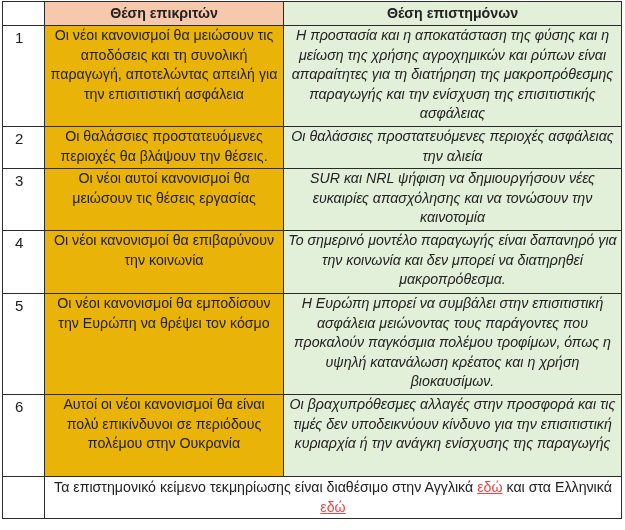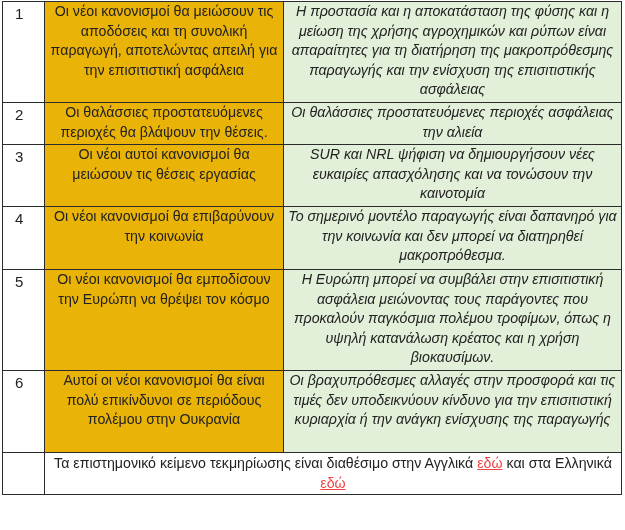--- a/index.html
+++ b/index.html
@@ -80,20 +80,25 @@
 </head>
 <body>
 
 <table class="box">
   <colgroup>
     <col class="c-num">
     <col class="c-crit">
     <col class="c-sci">
   </colgroup>
   <tbody>
+  <tr>
+    <td class="blank"></td>
+    <td class="head-crit">Θέση επικριτών</td>
+    <td class="head-sci">Θέση επιστημόνων</td>
+  </tr>
   <tr class="r1">
     <td class="num">1</td>
     <td class="crit">Οι νέοι κανονισμοί θα μειώσουν τις αποδόσεις και τη συνολική παραγωγή, αποτελώντας απειλή για την επισιτιστική ασφάλεια</td>
     <td class="sci">Η προστασία και η αποκατάσταση της φύσης και η μείωση της χρήσης αγροχημικών και ρύπων είναι απαραίτητες για τη διατήρηση της μακροπρόθεσμης παραγωγής και την ενίσχυση της επισιτιστικής ασφάλειας</td>
   </tr>
   <tr class="r2">
     <td class="num">2</td>
     <td class="crit">Οι θαλάσσιες προστατευόμενες περιοχές θα βλάψουν την θέσεις.</td>
     <td class="sci">Οι θαλάσσιες προστατευόμενες περιοχές ασφάλειας την αλιεία</td>
   </tr>

